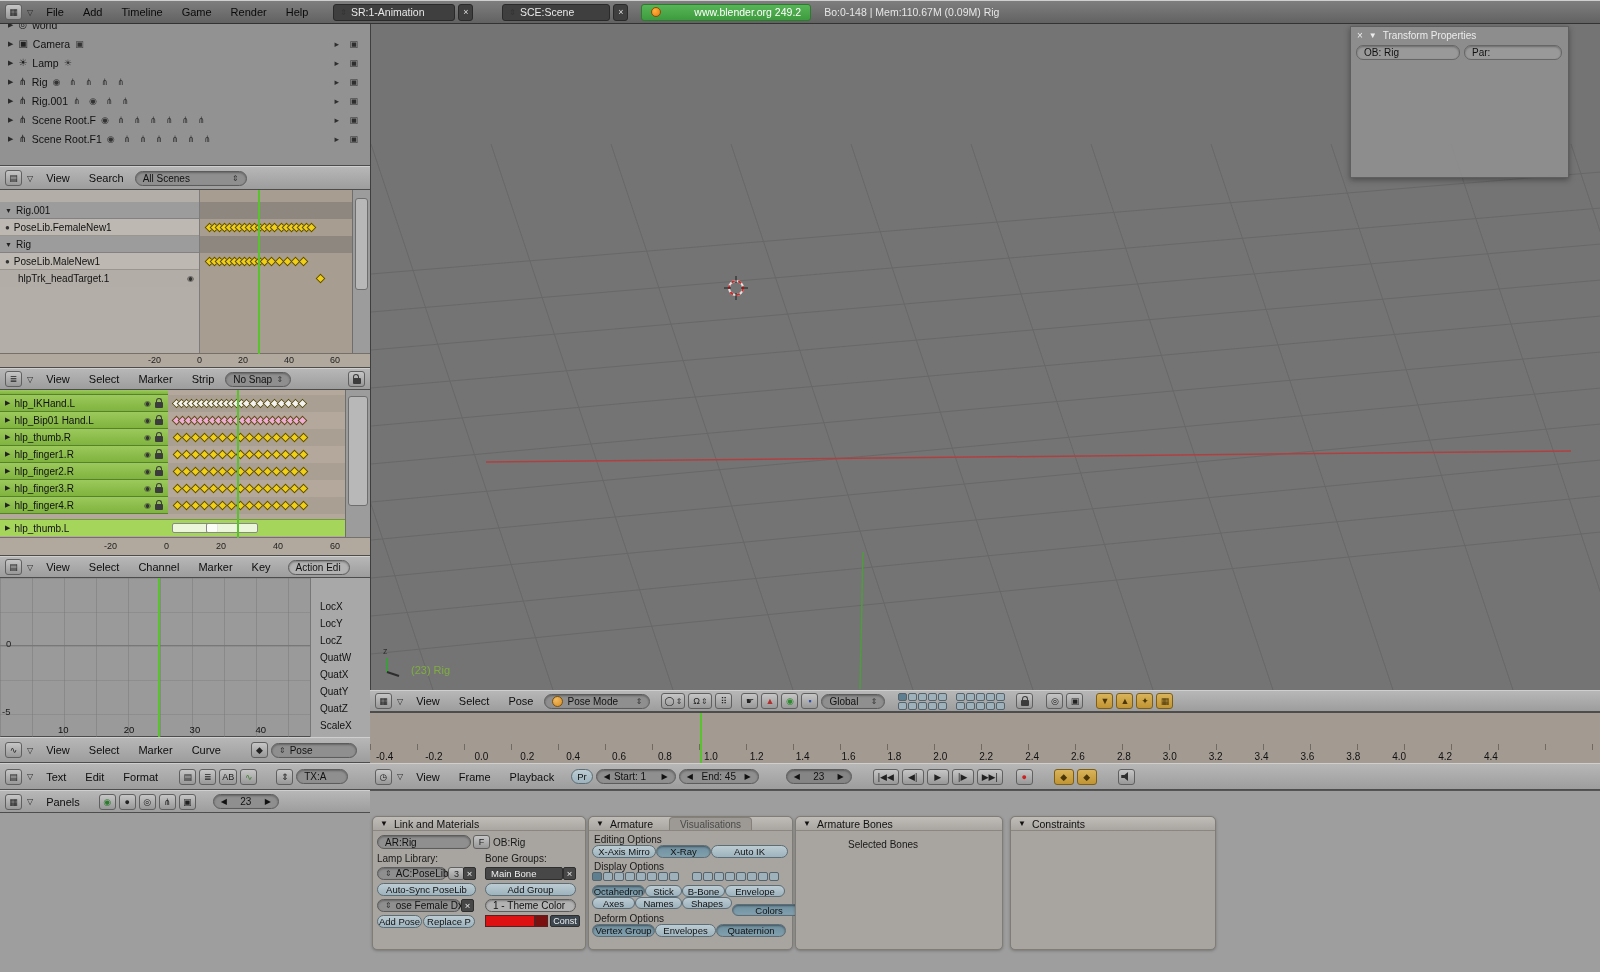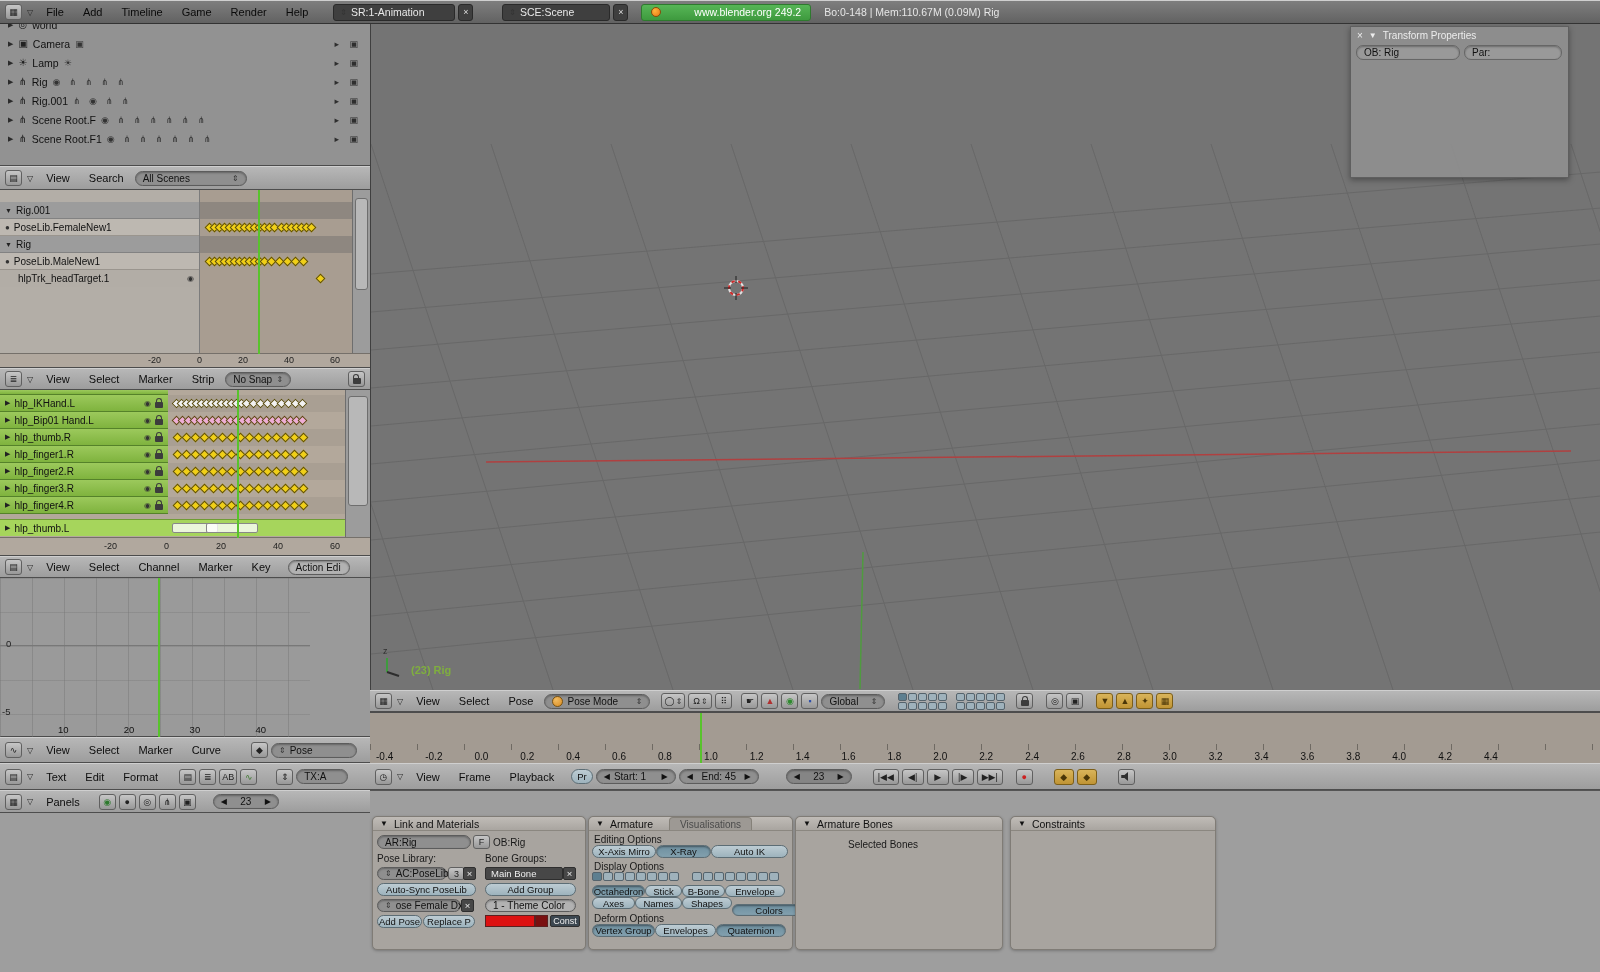--- a/index.html
+++ b/index.html
@@ -507,20 +507,30 @@
       <div style="position:absolute;left:0;right:0;top:67px;height:1px;background:#787878;"></div>
       <div class="cfl" style="left:158px;"></div>
       <span class="axnum" style="left:6px;top:60px;">0</span>
       <span class="axnum" style="left:2px;top:128px;">-5</span>
       <div class="rnums" style="left:58px;width:208px;bottom:2px;font-size:9.5px;">
           <span>10</span>
           <span>20</span>
           <span>30</span>
           <span>40</span>
         </div>
+    </div>
+    <div style="position:absolute;left:310px;top:0;width:60px;height:159px;background:#a8a8a8;border-left:1px solid #777;padding-top:20px;">
+      <div class="ipolbl">LocX</div>
+      <div class="ipolbl">LocY</div>
+      <div class="ipolbl">LocZ</div>
+      <div class="ipolbl">QuatW</div>
+      <div class="ipolbl">QuatX</div>
+      <div class="ipolbl">QuatY</div>
+      <div class="ipolbl">QuatZ</div>
+      <div class="ipolbl">ScaleX</div>
     </div>
   </div>
 
   <div class="hdr" style="left:0;top:737px;width:370px;height:26px;">
     <span class="ibtn">∿</span>
     <span class="carat">▽</span>
     <span class="menu">View</span>
     <span class="menu">Select</span>
     <span class="menu">Marker</span>
     <span class="menu">Curve</span>
@@ -600,21 +610,21 @@
           <line x1="0" y1="5" x2="0" y2="12" stroke="#1e1e1e"></line>
         <line x1="-12" y1="0" x2="-5" y2="0" stroke="#1e1e1e"></line>
           <line x1="5" y1="0" x2="12" y2="0" stroke="#1e1e1e"></line>
       </g>
       <g transform="translate(16,648)">
         <line x1="0" y1="0" x2="0" y2="-14" stroke="#3e9b3e" stroke-width="2"></line>
         <line x1="0" y1="0" x2="12" y2="4" stroke="#2d2d2d" stroke-width="2"></line>
       </g>
     </svg>
     <span class="vaxis" style="left:12px;top:622px;">z</span>
-    <span class="vinfo" style="left:40px;top:640px;font-weight:bold;">(23) Rig</span>
+    <span class="vinfo" style="left:40px;top:640px;">(23) Rig</span>
     <div id="tprops" style="left:979px;top:2px;width:219px;height:152px;">
       <div class="tp-hdr">
         <span>×</span>
         <span style="font-size:8px;">▼</span>
         <span>Transform Properties</span>
       </div>
       <div style="display:flex;gap:4px;padding:2px 5px;">
         <span class="tp-field" style="width:104px;">OB: Rig</span>
         <span class="tp-field" style="width:98px;">Par:</span>
       </div>
@@ -759,21 +769,21 @@
   <div class="panel" style="left:372px;top:816px;width:214px;height:134px;">
     <div class="p-hdr">
         <span style="font-size:8px;">▼</span>
         <span>Link and Materials</span>
       </div>
     <span class="bfield pb" style="left:4px;top:18px;width:94px;height:14px;">
         <span>AR:Rig</span>
       </span>
     <span class="ibtn pb" style="left:100px;top:18px;width:14px;height:14px;">F</span>
     <span class="lbl" style="left:120px;top:20px;">OB:Rig</span>
-    <span class="lbl" style="left:4px;top:36px;">Pose Library:</span>
+    <span class="lbl" style="left:4px;top:36px;">Lamp Library:</span>
     <span class="lbl" style="left:112px;top:36px;">Bone Groups:</span>
     <span class="bfield pb" style="left:4px;top:50px;width:70px;height:13px;">
         <span class="updn">⇕</span>
         <span>AC:PoseLib</span>
       </span>
     <span class="ibtn pb" style="left:75px;top:50px;width:14px;height:13px;">3</span>
     <span class="darkfield pb" style="left:90px;top:50px;width:13px;height:13px;justify-content:center;">×</span>
     <span class="darkfield pb" style="left:112px;top:50px;width:78px;height:13px;">Main Bone</span>
     <span class="darkfield pb" style="left:190px;top:50px;width:13px;height:13px;justify-content:center;">×</span>
     <span class="bbtn pb" style="left:4px;top:66px;width:99px;">Auto-Sync PoseLib</span>

